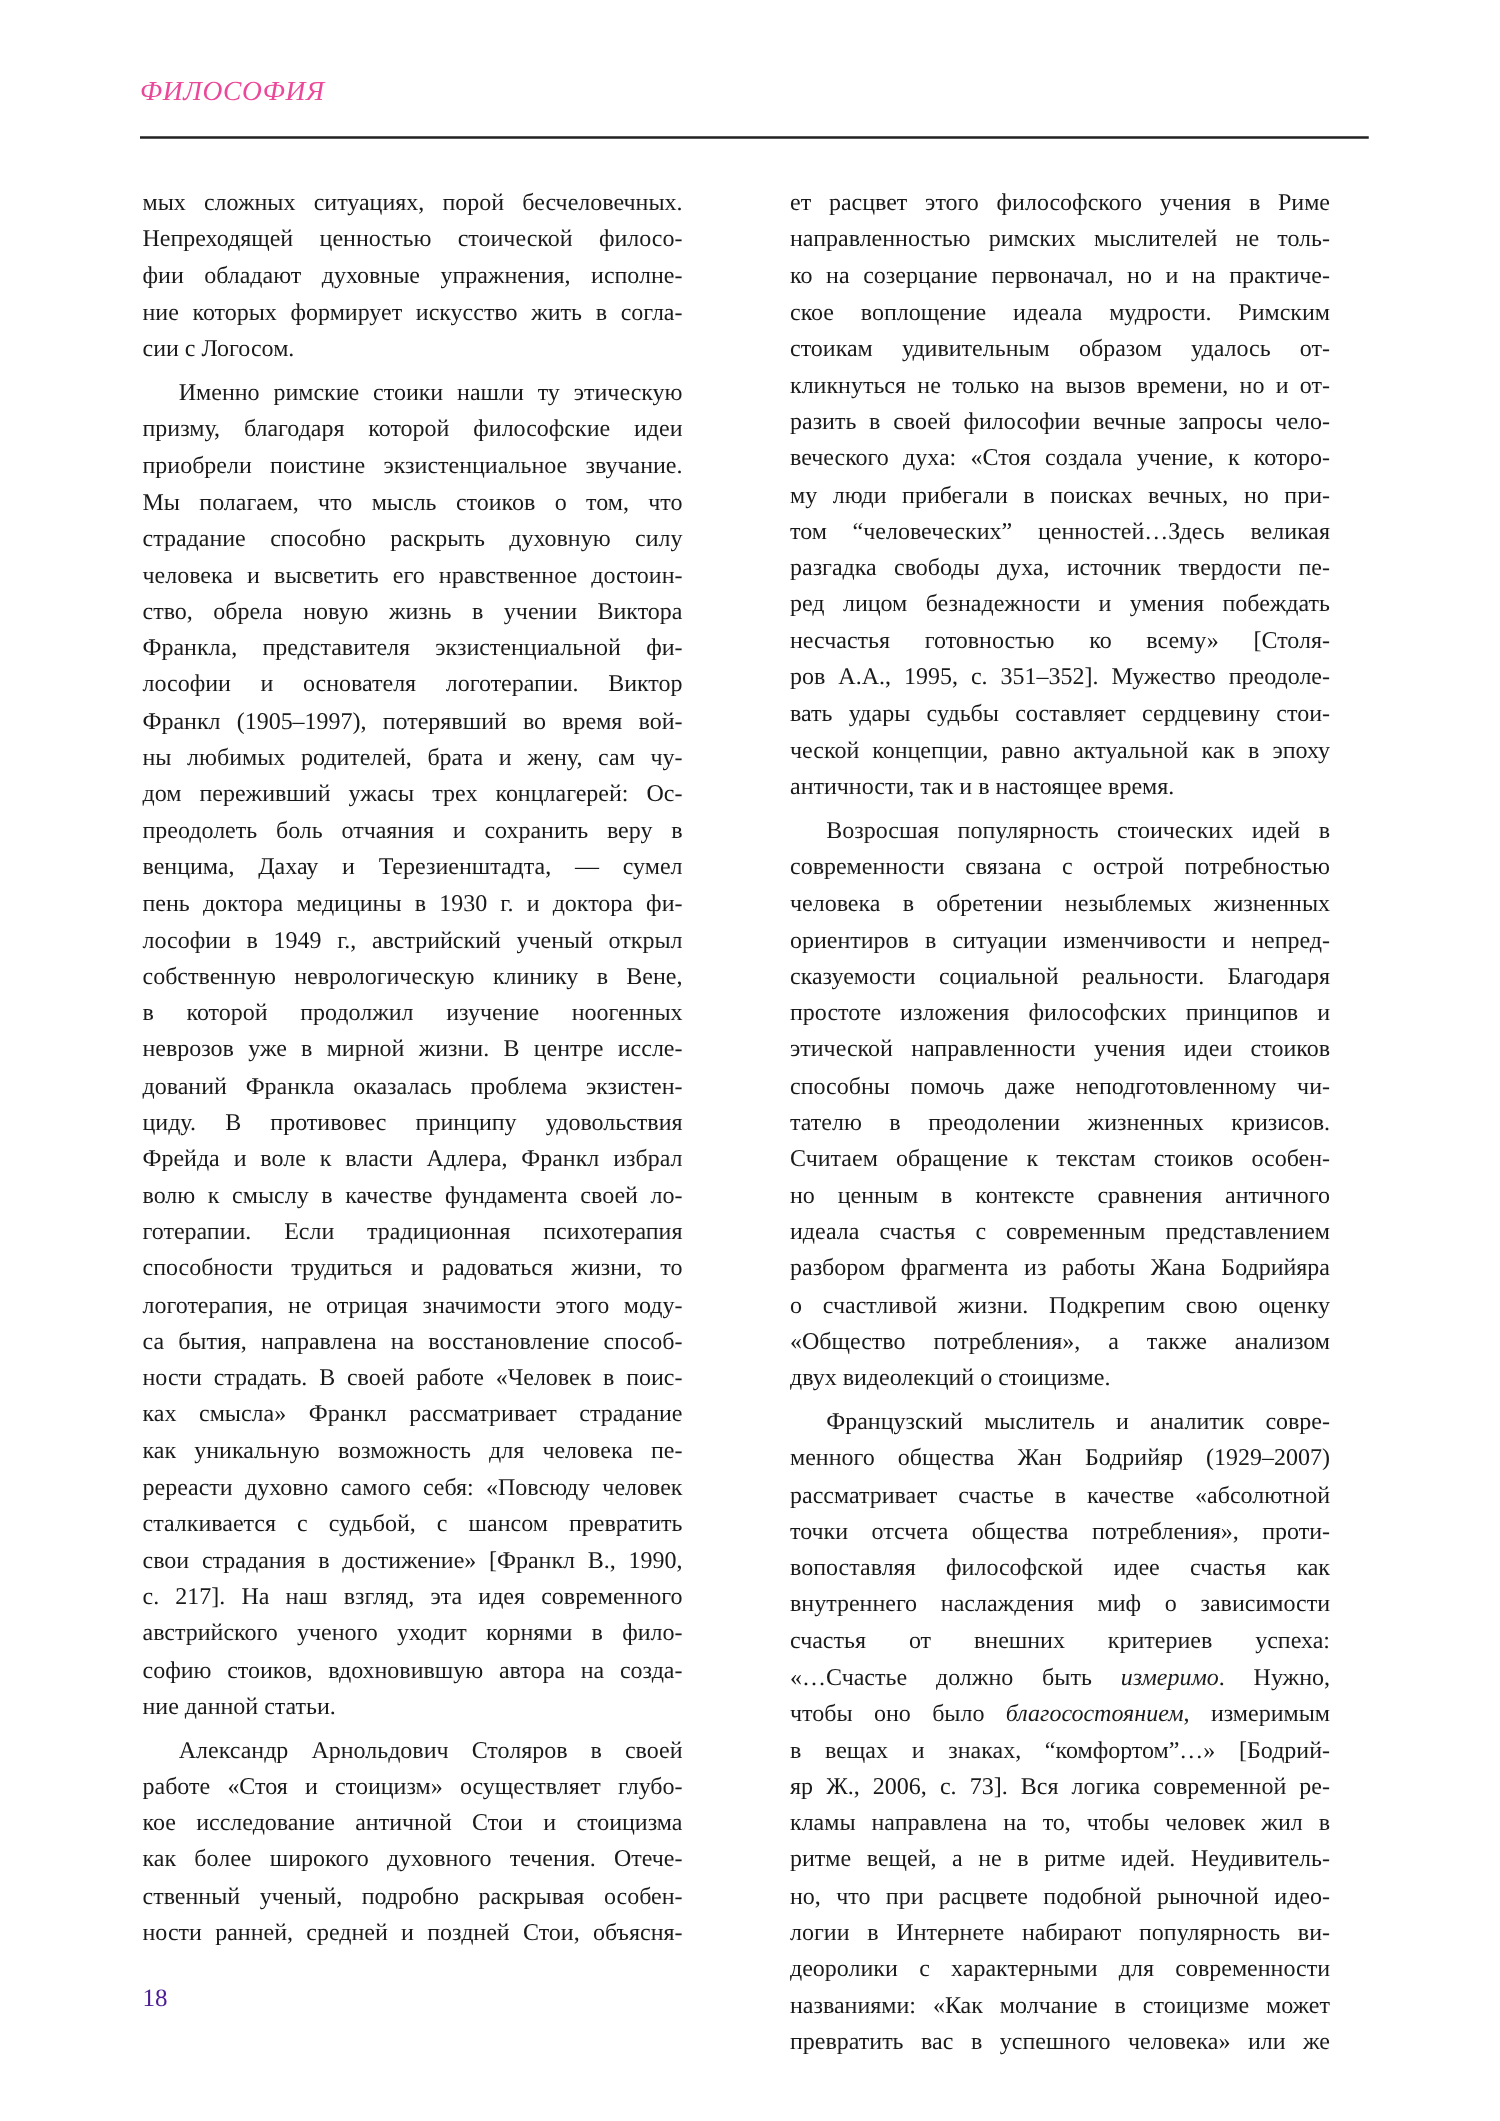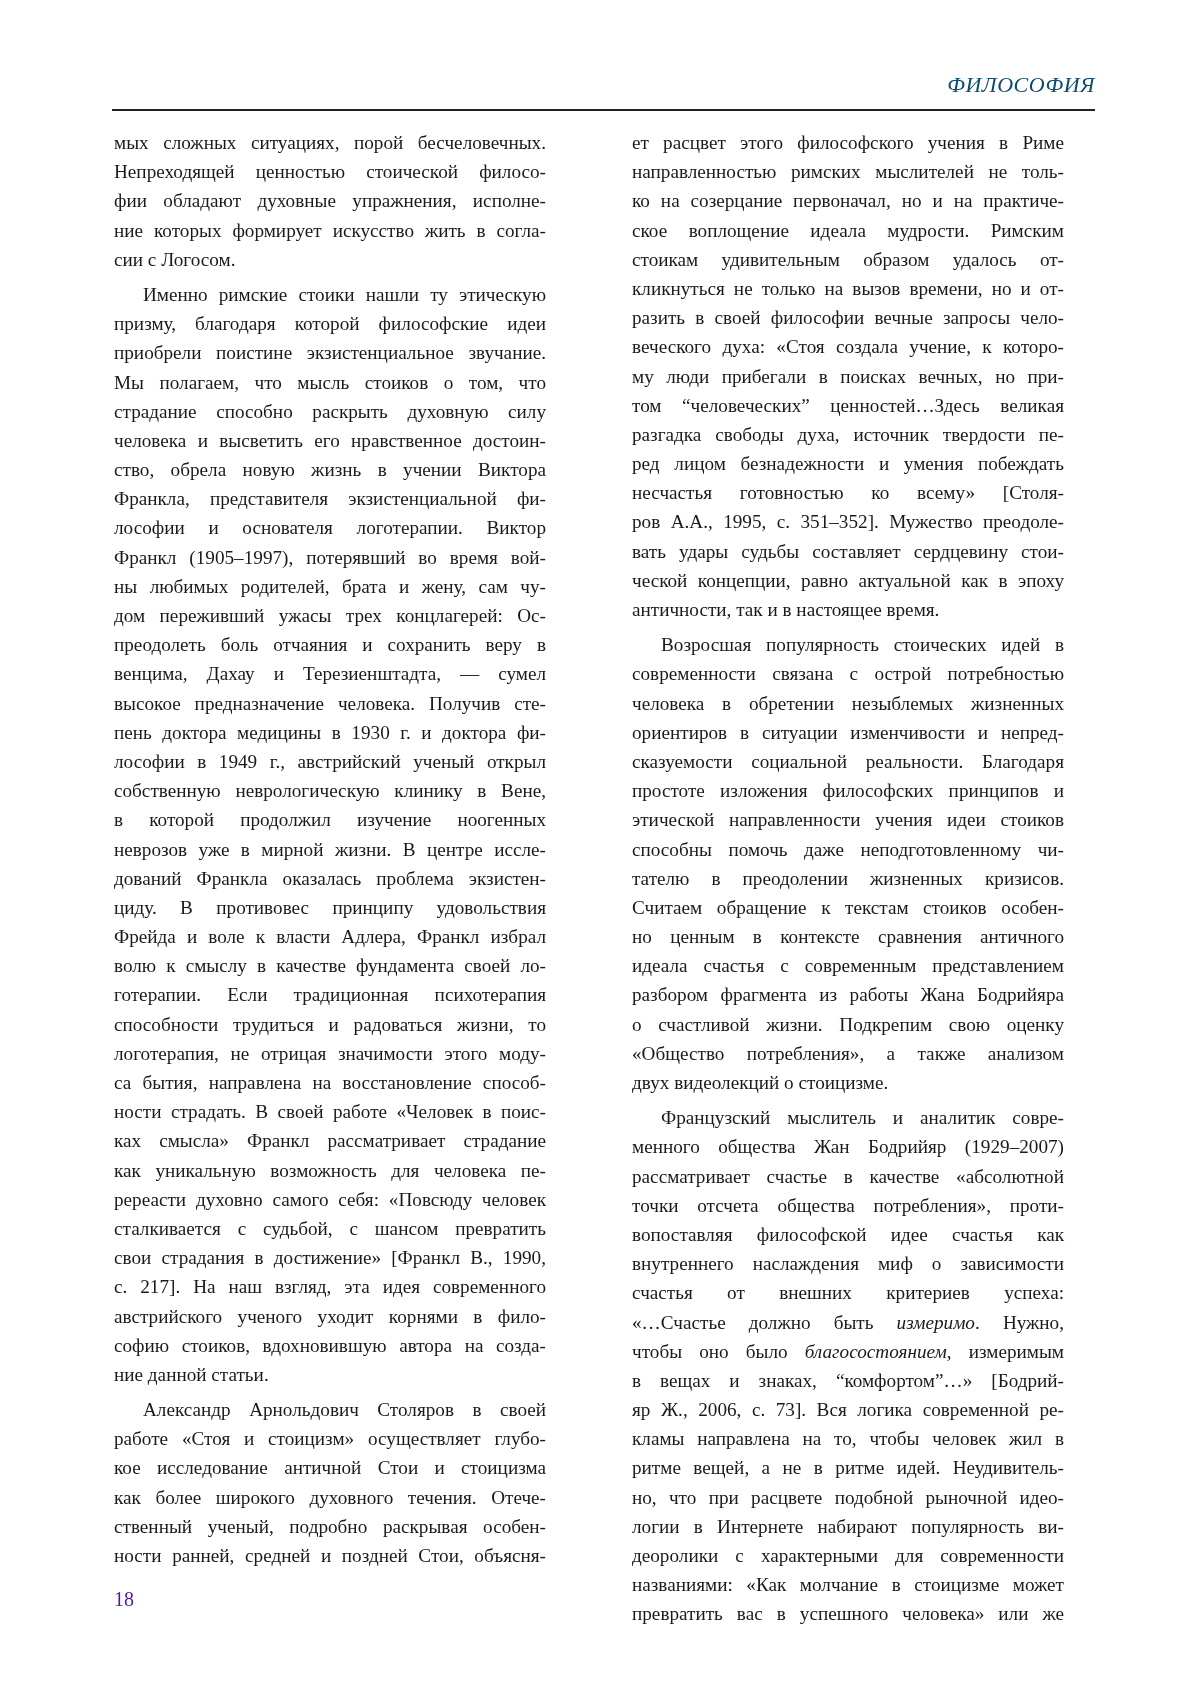--- a/index.html
+++ b/index.html
@@ -2,31 +2,31 @@
 <html><head>
 <meta charset="utf-8">
 <style>
   html, body { margin: 0; padding: 0; background: #ffffff; }
   body {
     width: 1200px; height: 1697px; position: relative; overflow: hidden;
     font-family: "Liberation Serif", "DejaVu Serif", serif;
     color: #1a1a1a;
   }
   .header {
-    position: absolute; left: 112px; top: 72px; width: 983px;
-    text-align: right;
+    position: absolute; left: 112px; top: 60px; width: 983px;
+    text-align: left;
     font-size: 22px; font-style: italic; letter-spacing: 0.5px;
-    color: #0c4a6e;
+    color: #ec4899;
   }
   .header-rule {
     position: absolute; left: 112px; top: 109px; width: 983px; height: 2px;
     background: #222;
   }
   .column {
-    position: absolute; top: 128px; width: 432px;
+    position: absolute; top: 148px; width: 432px;
     font-size: 19.2px; line-height: 29.2px;
   }
   .col-left { left: 114px; }
   .col-right { left: 632px; }
   .line {
     display: block; white-space: nowrap; height: 29.2px;
     text-align: justify; text-align-last: justify;
   }
   .line.last { text-align-last: left; }
   .line.indent { padding-left: 29px; }
@@ -60,21 +60,20 @@
       <span class="line">страдание способно раскрыть духовную силу</span>
       <span class="line">человека и высветить его нравственное достоин-</span>
       <span class="line">ство, обрела новую жизнь в учении Виктора</span>
       <span class="line">Франкла, представителя экзистенциальной фи-</span>
       <span class="line">лософии и основателя логотерапии. Виктор</span>
       <span class="line">Франкл (1905–1997), потерявший во время вой-</span>
       <span class="line">ны любимых родителей, брата и жену, сам чу-</span>
       <span class="line">дом переживший ужасы трех концлагерей: Ос-</span>
       <span class="line">преодолеть боль отчаяния и сохранить веру в</span>
       <span class="line">венцима, Дахау и Терезиенштадта, — сумел</span>
-      <span class="line">высокое предназначение человека. Получив сте-</span>
       <span class="line">пень доктора медицины в 1930 г. и доктора фи-</span>
       <span class="line">лософии в 1949 г., австрийский ученый открыл</span>
       <span class="line">собственную неврологическую клинику в Вене,</span>
       <span class="line">в которой продолжил изучение ноогенных</span>
       <span class="line">неврозов уже в мирной жизни. В центре иссле-</span>
       <span class="line">дований Франкла оказалась проблема экзистен-</span>
       <span class="line">циду. В противовес принципу удовольствия</span>
       <span class="line">Фрейда и воле к власти Адлера, Франкл избрал</span>
       <span class="line">волю к смыслу в качестве фундамента своей ло-</span>
       <span class="line">готерапии. Если традиционная психотерапия</span>

